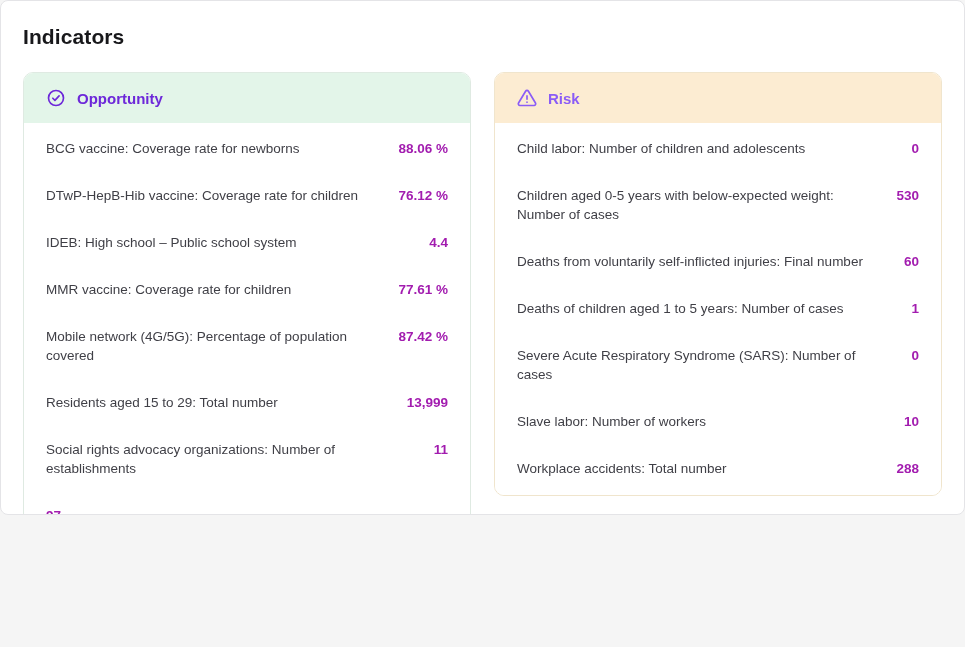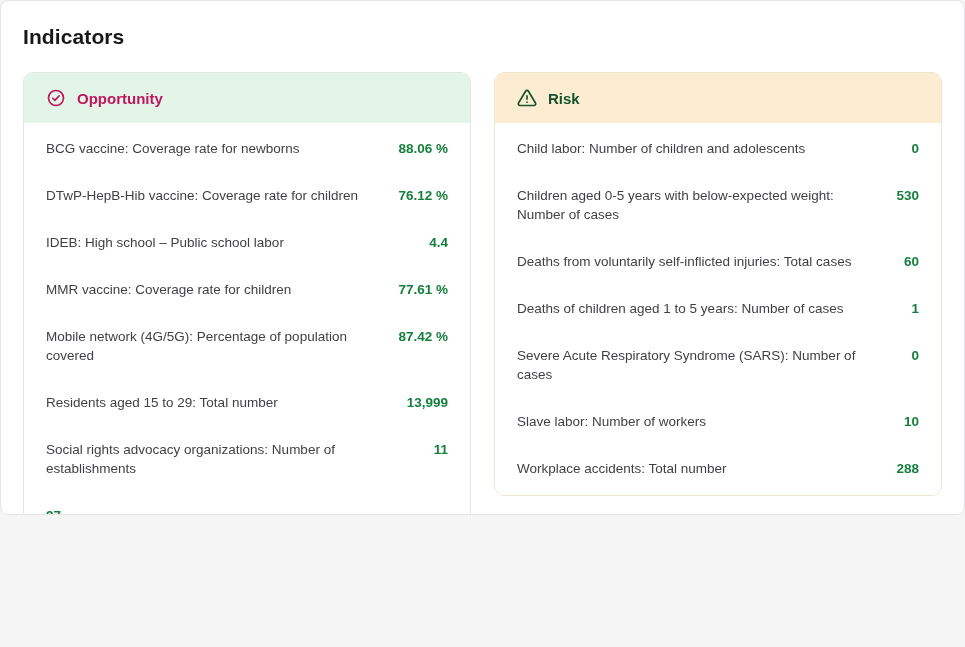--- a/index.html
+++ b/index.html
@@ -38,43 +38,43 @@
   .card.opportunity { border: 1px solid #dfeae2; }
   .card.risk        { border: 1px solid #f0e5cd; }
   .card-header {
     display: flex;
     align-items: center;
     gap: 11px;
     padding: 15px 22px;
     font-size: 15px;
     font-weight: 700;
   }
-  .card.opportunity .card-header { background: #e3f5e9; color: #be185d; }
-  .card.risk        .card-header { background: #fcecd2; color: #14532d; }
+  .card.opportunity .card-header { background: #e3f5e9; color: #6d28d9; }
+  .card.risk        .card-header { background: #fcecd2; color: #8b5cf6; }
   .card-header .icon { display: inline-flex; flex: 0 0 auto; }
   .card-header svg { display: block; }
   .card-body { padding: 2px 22px 3px 22px; background: #ffffff; }
   .row {
     display: flex;
     align-items: flex-start;
     justify-content: space-between;
     gap: 20px;
     padding: 14px 0;
   }
   .row-label {
     font-size: 13.5px;
     line-height: 19px;
     color: #3f3f46;
     max-width: 350px;
   }
   .row-value {
     font-size: 13.5px;
     line-height: 19px;
     font-weight: 700;
-    color: #15803d;
+    color: #a21caf;
     white-space: nowrap;
     text-align: right;
     flex: 0 0 auto;
   }
 </style>
 </head>
 <body>
 
 <div class="page">
   <h1 class="page-title">Indicators</h1>
@@ -94,21 +94,21 @@
       <div class="card-body">
         <div class="row">
           <span class="row-label">BCG vaccine: Coverage rate for newborns</span>
           <span class="row-value">88.06 %</span>
         </div>
         <div class="row">
           <span class="row-label">DTwP-HepB-Hib vaccine: Coverage rate for children</span>
           <span class="row-value">76.12 %</span>
         </div>
         <div class="row">
-          <span class="row-label">IDEB: High school – Public school labor</span>
+          <span class="row-label">IDEB: High school – Public school system</span>
           <span class="row-value">4.4</span>
         </div>
         <div class="row">
           <span class="row-label">MMR vaccine: Coverage rate for children</span>
           <span class="row-value">77.61 %</span>
         </div>
         <div class="row">
           <span class="row-label">Mobile network (4G/5G): Percentage of population covered</span>
           <span class="row-value">87.42 %</span>
         </div>
@@ -140,21 +140,21 @@
       <div class="card-body">
         <div class="row">
           <span class="row-label">Child labor: Number of children and adolescents</span>
           <span class="row-value">0</span>
         </div>
         <div class="row">
           <span class="row-label">Children aged 0-5 years with below-expected weight: Number of cases</span>
           <span class="row-value">530</span>
         </div>
         <div class="row">
-          <span class="row-label">Deaths from voluntarily self-inflicted injuries: Total cases</span>
+          <span class="row-label">Deaths from voluntarily self-inflicted injuries: Final number</span>
           <span class="row-value">60</span>
         </div>
         <div class="row">
           <span class="row-label">Deaths of children aged 1 to 5 years: Number of cases</span>
           <span class="row-value">1</span>
         </div>
         <div class="row">
           <span class="row-label">Severe Acute Respiratory Syndrome (SARS): Number of cases</span>
           <span class="row-value">0</span>
         </div>

